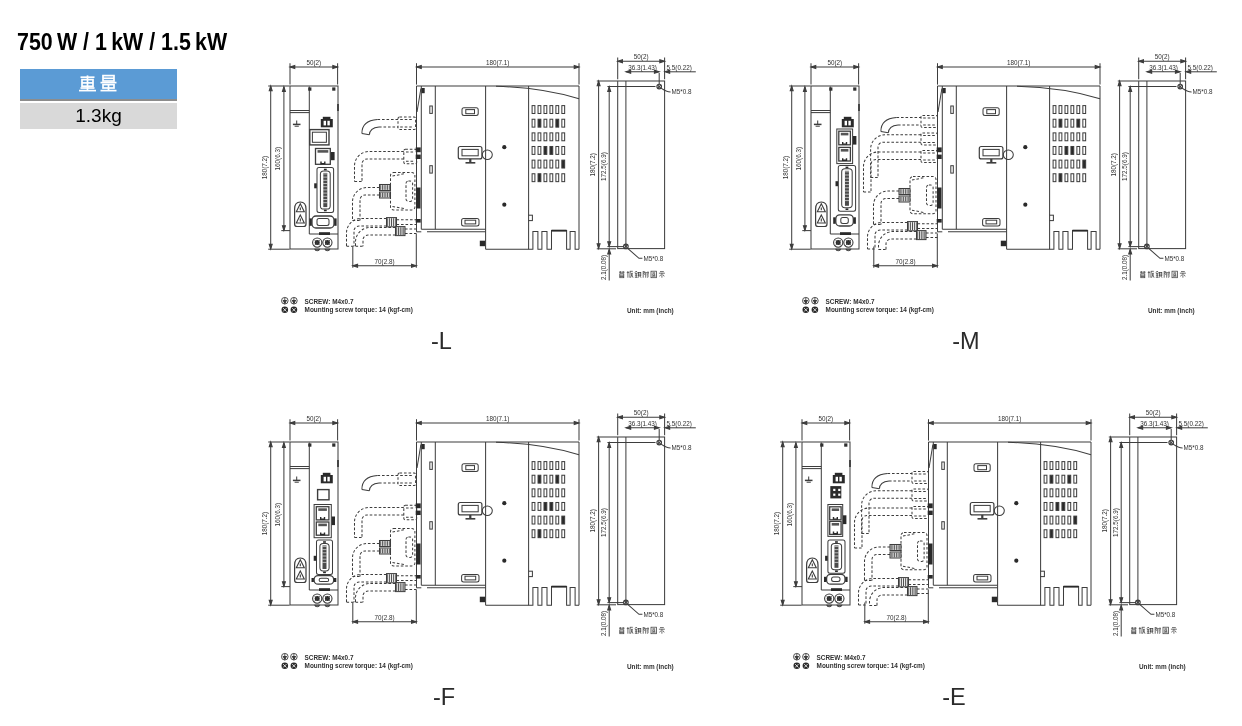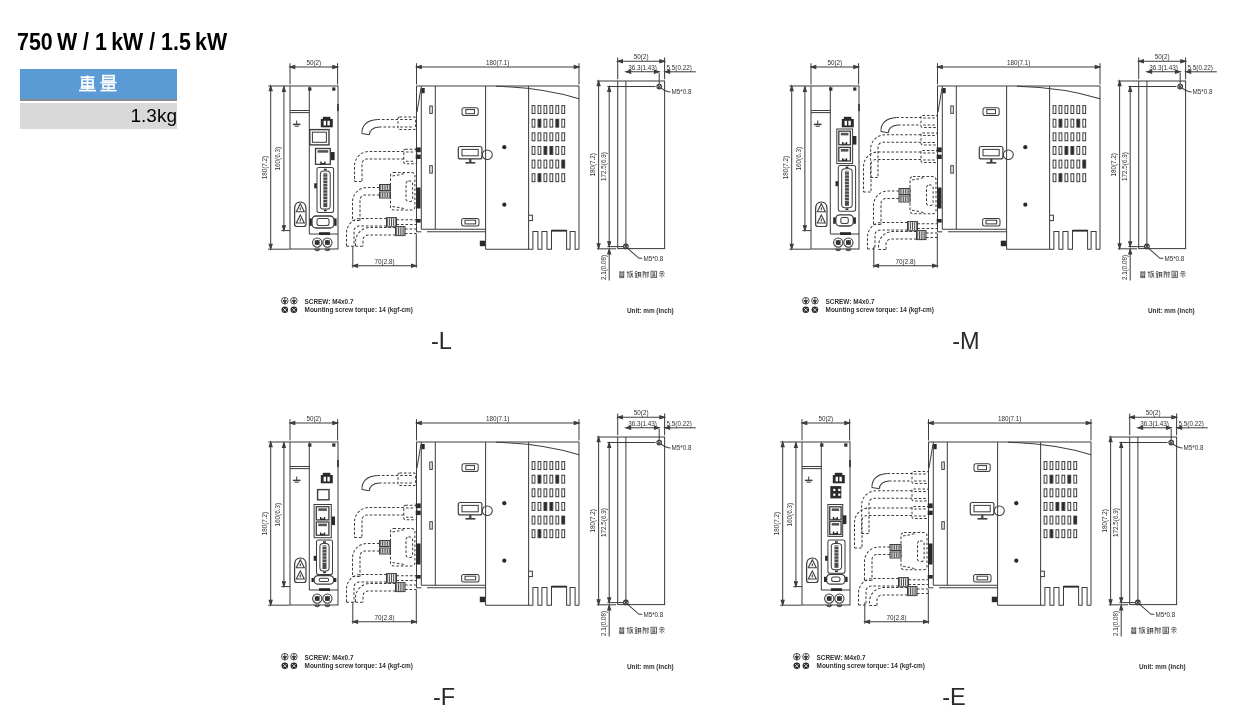--- a/index.html
+++ b/index.html
@@ -25,21 +25,21 @@
     <g stroke="#fff" stroke-width="1.7" fill="none">
       <rect x="103.0" y="75.6" width="11.0" height="5.4"></rect>
       <line x1="103.0" y1="78.3" x2="114.0" y2="78.3"></line>
       <line x1="100.5" y1="82.6" x2="116.5" y2="82.6"></line>
       <rect x="103.0" y="84.6" width="11.0" height="3.4"></rect>
       <line x1="108.5" y1="84.6" x2="108.5" y2="90.4"></line>
       <line x1="100.5" y1="90.6" x2="116.5" y2="90.6"></line>
     </g>
   </svg>
 
-<div class="abs" style="left:20px;top:103px;width:157px;height:26px;background:#d9d9d9;color:#000;font-size:19px;text-align:right;line-height:26px;">1.3kg</div>
+<div class="abs" style="left:20px;top:103px;width:157px;height:26px;background:#d9d9d9;color:#000;font-size:19px;text-align:center;line-height:26px;">1.3kg</div>
 
 <svg class="abs" style="left:0;top:0;" width="1242" height="726" stroke="#3d3d3d" stroke-width="1.02" fill="none" font-family="Liberation Sans,sans-serif">
 <g transform="translate(0,0)">
       <rect x="290" y="86" width="48" height="163"></rect>
       <line x1="309.3" y1="86.5" x2="309.3" y2="234"></line>
       <line x1="290" y1="110.5" x2="309.3" y2="110.5"></line>
       <line x1="290" y1="112.6" x2="309.3" y2="112.6"></line>
       <rect x="308.2" y="87.4" width="3.2" height="3.3" fill="#303030" stroke="none"></rect>
       <rect x="332.2" y="87.4" width="3.2" height="3.3" fill="#303030" stroke="none"></rect>
       <rect x="337.2" y="104" width="1.6" height="7" fill="#303030" stroke="none"></rect>

